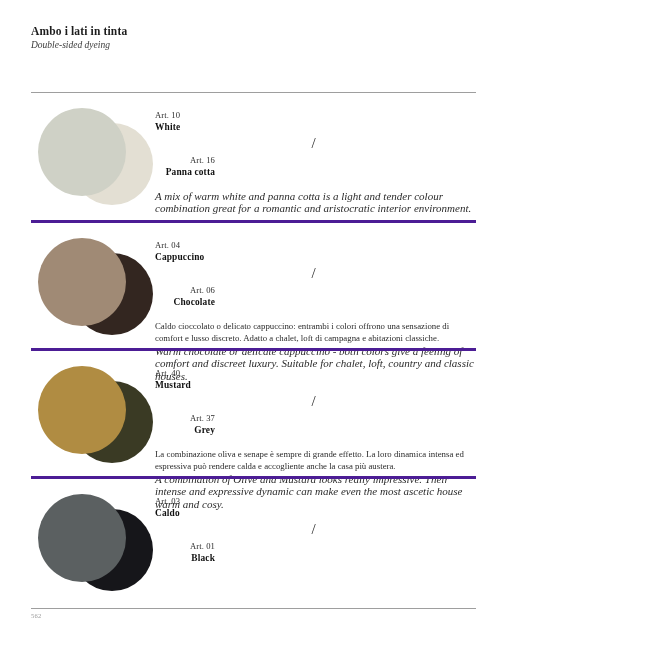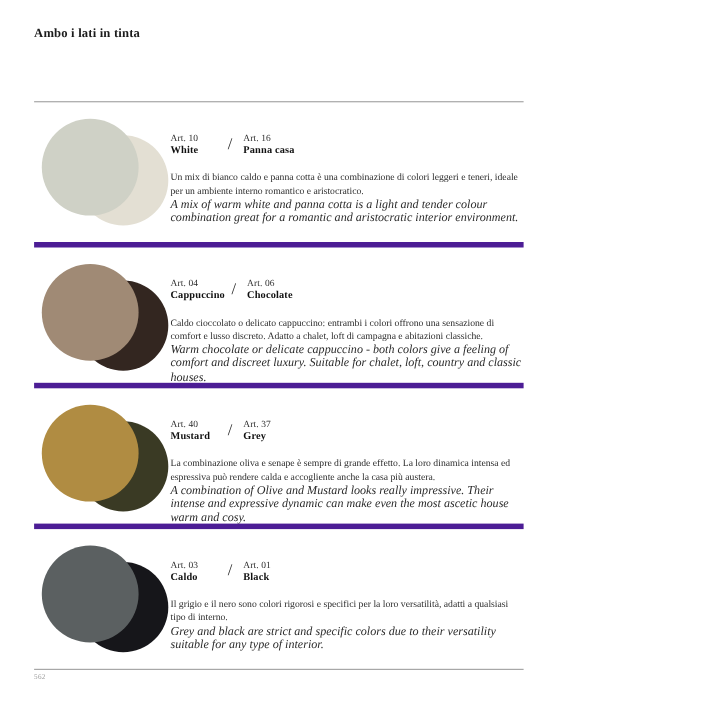--- a/index.html
+++ b/index.html
@@ -52,21 +52,21 @@
   .entries {
     position: absolute;
     left: 31px;
     top: 92px;
     width: 445px;
   }
 
   .entry {
     position: relative;
     box-sizing: border-box;
-    border-top: 5px solid #4c1d95;
+    border-top: 3px solid #4c1d95;
     height: 128px;
   }
   .entry.first { border-top: 1px solid #9e9e9e; }
 
   .entry-inner {
     display: flex;
     flex-direction: row;
     align-items: flex-start;
     height: 100%;
   }
@@ -97,23 +97,22 @@
 
   
   .entry-text {
     flex: 1 1 auto;
     padding-top: 17px;
     padding-left: 2px;
   }
 
   .art-line {
     display: flex;
-    flex-direction: row;
+    flex-direction: column;
     align-items: flex-start;
-    margin-top: 10px;
   }
   .art-col {
     display: flex;
     flex-direction: column;
   }
   .art-col.left { min-width: 46px; }
   .art-code {
     font-size: 8.6px;
     line-height: 11px;
     color: #2b2b2b;
@@ -130,21 +129,21 @@
   }
   .art-slash {
     font-size: 15px;
     line-height: 21px;
     color: #2b2b2b;
     margin: 0 10px 0 6px;
     font-weight: normal;
     align-self: center;
     padding-bottom: 1px;
   }
-  .art-col.right { min-width: 60px; }
+  .art-col.right { min-width: 60px; align-items: flex-end; }
 
   .desc {
     margin-top: 12px;
   }
   .desc-it {
     font-size: 8.8px;
     line-height: 12.4px;
     color: #2b2b2b;
   }
   .desc-en {
@@ -173,44 +172,44 @@
     letter-spacing: 0.2px;
   }
 </style>
 </head>
 <body>
 
 <div class="page">
 
   <div class="page-header">
     <div class="header-title">Ambo i lati in tinta</div>
+    <div class="header-subtitle">Double-sided dyeing</div>
   </div>
 
   <div class="entries">
 
     <div class="entry first">
       <div class="entry-inner">
         <div class="swatch-wrap">
           <div class="swatch swatch-back" style="background:#e3dfd3;"></div>
           <div class="swatch swatch-front" style="background:#cfd1c6;"></div>
         </div>
         <div class="entry-text">
           <div class="art-line">
             <div class="art-col left">
               <div class="art-code">Art. 10</div>
               <div class="art-name">White</div>
             </div>
             <div class="art-slash">/</div>
             <div class="art-col right">
               <div class="art-code">Art. 16</div>
-              <div class="art-name">Panna casa</div>
+              <div class="art-name">Panna cotta</div>
             </div>
           </div>
           <div class="desc">
-            <p class="desc-it">Un mix di bianco caldo e panna cotta è una combinazione di colori leggeri e teneri, ideale per un ambiente interno romantico e aristocratico.</p>
             <p class="desc-en">A mix of warm white and panna cotta is a light and tender colour combination great for a romantic and aristocratic interior environment.</p>
           </div>
         </div>
       </div>
     </div>
 
     <div class="entry">
       <div class="entry-inner">
         <div class="swatch-wrap">
           <div class="swatch swatch-back" style="background:#332620;"></div>
@@ -272,24 +271,20 @@
           <div class="art-line">
             <div class="art-col left">
               <div class="art-code">Art. 03</div>
               <div class="art-name">Caldo</div>
             </div>
             <div class="art-slash">/</div>
             <div class="art-col right">
               <div class="art-code">Art. 01</div>
               <div class="art-name">Black</div>
             </div>
-          </div>
-          <div class="desc">
-            <p class="desc-it">Il grigio e il nero sono colori rigorosi e specifici per la loro versatilità, adatti a qualsiasi tipo di interno.</p>
-            <p class="desc-en">Grey and black are strict and specific colors due to their versatility suitable for any type of interior.</p>
           </div>
         </div>
       </div>
     </div>
 
   </div>
 
   <div class="footer">
     <div class="footer-rule"></div>
     <div class="page-number">562</div>

